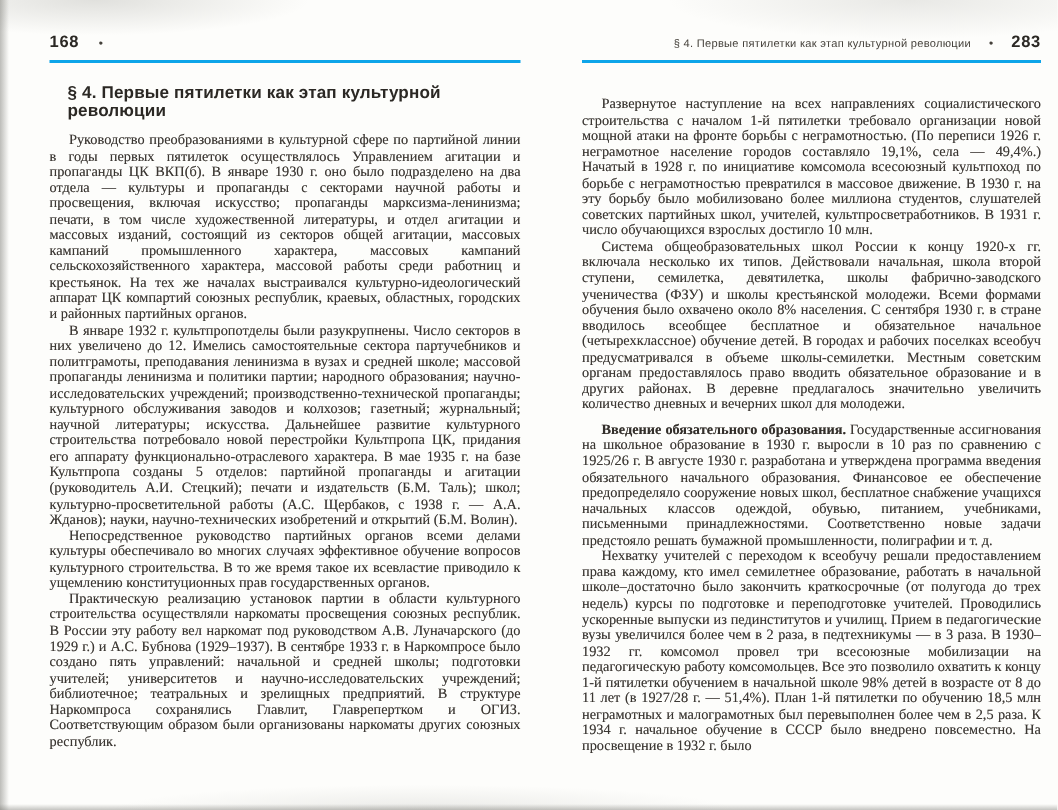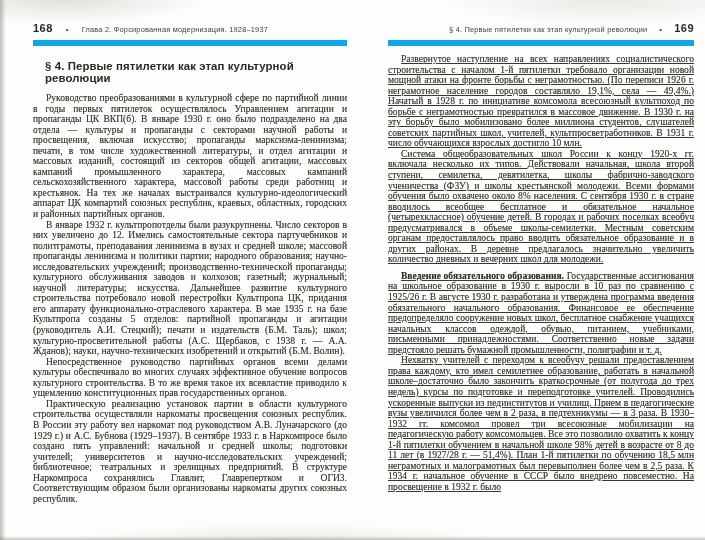--- a/index.html
+++ b/index.html
@@ -32,21 +32,21 @@
     color: #38342f;
   }
   .page-left  { left: 33px;  width: 314px; }
   .page-right { left: 388px; width: 306px; }
 
   .running-head {
     display: flex;
     align-items: baseline;
     font-family: "Liberation Sans", sans-serif;
     color: #44403a;
-    border-bottom: 6px solid #0ea5e9;
+    border-bottom: 2px solid #0ea5e9;
     padding-bottom: 5px;
     height: 13px;
   }
   .running-head .pagenum {
     font-size: 11px;
     font-weight: bold;
     color: #2b2824;
     letter-spacing: .5px;
   }
   .running-head .bullet { font-size: 8px; margin: 0 13px; }
@@ -63,56 +63,55 @@
     letter-spacing: .1px;
   }
 
   .body-text {
     text-align: justify;
     font-size: 9.55px;
     line-height: 10.55px;
     color: #3b3733;
     text-shadow: 0 0 .35px rgba(66,60,54,.55);
   }
-  .page-right .body-text { margin-top: 8px; text-decoration: underline; }
+  .page-right .body-text { margin-top: 23px; }
   .para {
     margin: 0;
     text-indent: 13px;
     hyphens: auto;
     -webkit-hyphens: auto;
   }
   .para.spaced { margin-top: 6px; }
   .lead { font-weight: bold; color: #332f2b; }
 </style>
 </head>
 <body>
 
 <div class="edge-left"></div>
 <div class="edge-bottom"></div>
 
 <div class="page page-left">
   <div class="running-head">
     <span class="pagenum">168</span>
     <span class="bullet">•</span>
-    <span class="chapter">Глава 2. Форсированная модернизация. 1928–1937</span>
   </div>
   <h2 class="section-title">§ 4. Первые пятилетки как этап культурной революции</h2>
   <div class="body-text">
     <p class="para">Руководство преобразованиями в культурной сфере по партийной линии в годы первых пятилеток осуществлялось Управлением агитации и пропаганды ЦК ВКП(б). В январе 1930 г. оно было подразделено на два отдела — культуры и пропаганды с секторами научной работы и просвещения, включая искусство; пропаганды марксизма-ленинизма; печати, в том числе художественной литературы, и отдел агитации и массовых изданий, состоящий из секторов общей агитации, массовых кампаний промышленного характера, массовых кампаний сельскохозяйственного характера, массовой работы среди работниц и крестьянок. На тех же началах выстраивался культурно-идеологический аппарат ЦК компартий союзных республик, краевых, областных, городских и районных партийных органов.</p>
     <p class="para">В январе 1932 г. культпропотделы были разукрупнены. Число секторов в них увеличено до 12. Имелись самостоятельные сектора партучебников и политграмоты, преподавания ленинизма в вузах и средней школе; массовой пропаганды ленинизма и политики партии; народного образования; научно-исследовательских учреждений; производственно-технической пропаганды; культурного обслуживания заводов и колхозов; газетный; журнальный; научной литературы; искусства. Дальнейшее развитие культурного строительства потребовало новой перестройки Культпропа ЦК, придания его аппарату функционально-отраслевого характера. В мае 1935 г. на базе Культпропа созданы 5 отделов: партийной пропаганды и агитации (руководитель А.И. Стецкий); печати и издательств (Б.М. Таль); школ; культурно-просветительной работы (А.С. Щербаков, с 1938 г. — А.А. Жданов); науки, научно-технических изобретений и открытий (Б.М. Волин).</p>
     <p class="para">Непосредственное руководство партийных органов всеми делами культуры обеспечивало во многих случаях эффективное обучение вопросов культурного строительства. В то же время такое их всевластие приводило к ущемлению конституционных прав государственных органов.</p>
     <p class="para">Практическую реализацию установок партии в области культурного строительства осуществляли наркоматы просвещения союзных республик. В России эту работу вел наркомат под руководством А.В. Луначарского (до 1929 г.) и А.С. Бубнова (1929–1937). В сентябре 1933 г. в Наркомпросе было создано пять управлений: начальной и средней школы; подготовки учителей; университетов и научно-исследовательских учреждений; библиотечное; театральных и зрелищных предприятий. В структуре Наркомпроса сохранялись Главлит, Главрепертком и ОГИЗ. Соответствующим образом были организованы наркоматы других союзных республик.</p>
   </div>
 </div>
 
 <div class="page page-right">
   <div class="running-head align-right">
     <span class="chapter">§ 4. Первые пятилетки как этап культурной революции</span>
     <span class="bullet">•</span>
-    <span class="pagenum">169</span>
+    <span class="pagenum">283</span>
   </div>
   <div class="body-text">
     <p class="para"><span>Развернутое наступление на всех направлениях социалистического строительства с началом 1-й пятилетки требовало организации новой мощной атаки на фронте борьбы с неграмотностью. (По переписи 1926 г. неграмотное население городов составляло 19,1%, села — 49,4%.) Начатый в 1928 г. по инициативе комсомола всесоюзный культпоход по борьбе с неграмотностью превратился в массовое движение. В 1930 г. на эту борьбу было мобилизовано более миллиона студентов, слушателей советских партийных школ, учителей, культпросветработников. В 1931 г. число обучающихся взрослых достигло 10 млн.</span></p>
     <p class="para"><span>Система общеобразовательных школ России к концу 1920-х гг. включала несколько их типов. Действовали начальная, школа второй ступени, семилетка, девятилетка, школы фабрично-заводского ученичества (ФЗУ) и школы крестьянской молодежи. Всеми формами обучения было охвачено около 8% населения. С сентября 1930 г. в стране вводилось всеобщее бесплатное и обязательное начальное (четырехклассное) обучение детей. В городах и рабочих поселках всеобуч предусматривался в объеме школы-семилетки. Местным советским органам предоставлялось право вводить обязательное образование и в других районах. В деревне предлагалось значительно увеличить количество дневных и вечерних школ для молодежи.</span></p>
     <p class="para spaced"><span class="lead">Введение обязательного образования.</span><span> Государственные ассигнования на школьное образование в 1930 г. выросли в 10 раз по сравнению с 1925/26 г. В августе 1930 г. разработана и утверждена программа введения обязательного начального образования. Финансовое ее обеспечение предопределяло сооружение новых школ, бесплатное снабжение учащихся начальных классов одеждой, обувью, питанием, учебниками, письменными принадлежностями. Соответственно новые задачи предстояло решать бумажной промышленности, полиграфии и т. д.</span></p>
     <p class="para"><span>Нехватку учителей с переходом к всеобучу решали предоставлением права каждому, кто имел семилетнее образование, работать в начальной школе–достаточно было закончить краткосрочные (от полугода до трех недель) курсы по подготовке и переподготовке учителей. Проводились ускоренные выпуски из пединститутов и училищ. Прием в педагогические вузы увеличился более чем в 2 раза, в педтехникумы — в 3 раза. В 1930–1932 гг. комсомол провел три всесоюзные мобилизации на педагогическую работу комсомольцев. Все это позволило охватить к концу 1-й пятилетки обучением в начальной школе 98% детей в возрасте от 8 до 11 лет (в 1927/28 г. — 51,4%). План 1-й пятилетки по обучению 18,5 млн неграмотных и малограмотных был перевыполнен более чем в 2,5 раза. К 1934 г. начальное обучение в СССР было внедрено повсеместно. На просвещение в 1932 г. было</span></p>
   </div>
 </div>
 
 </body></html>

